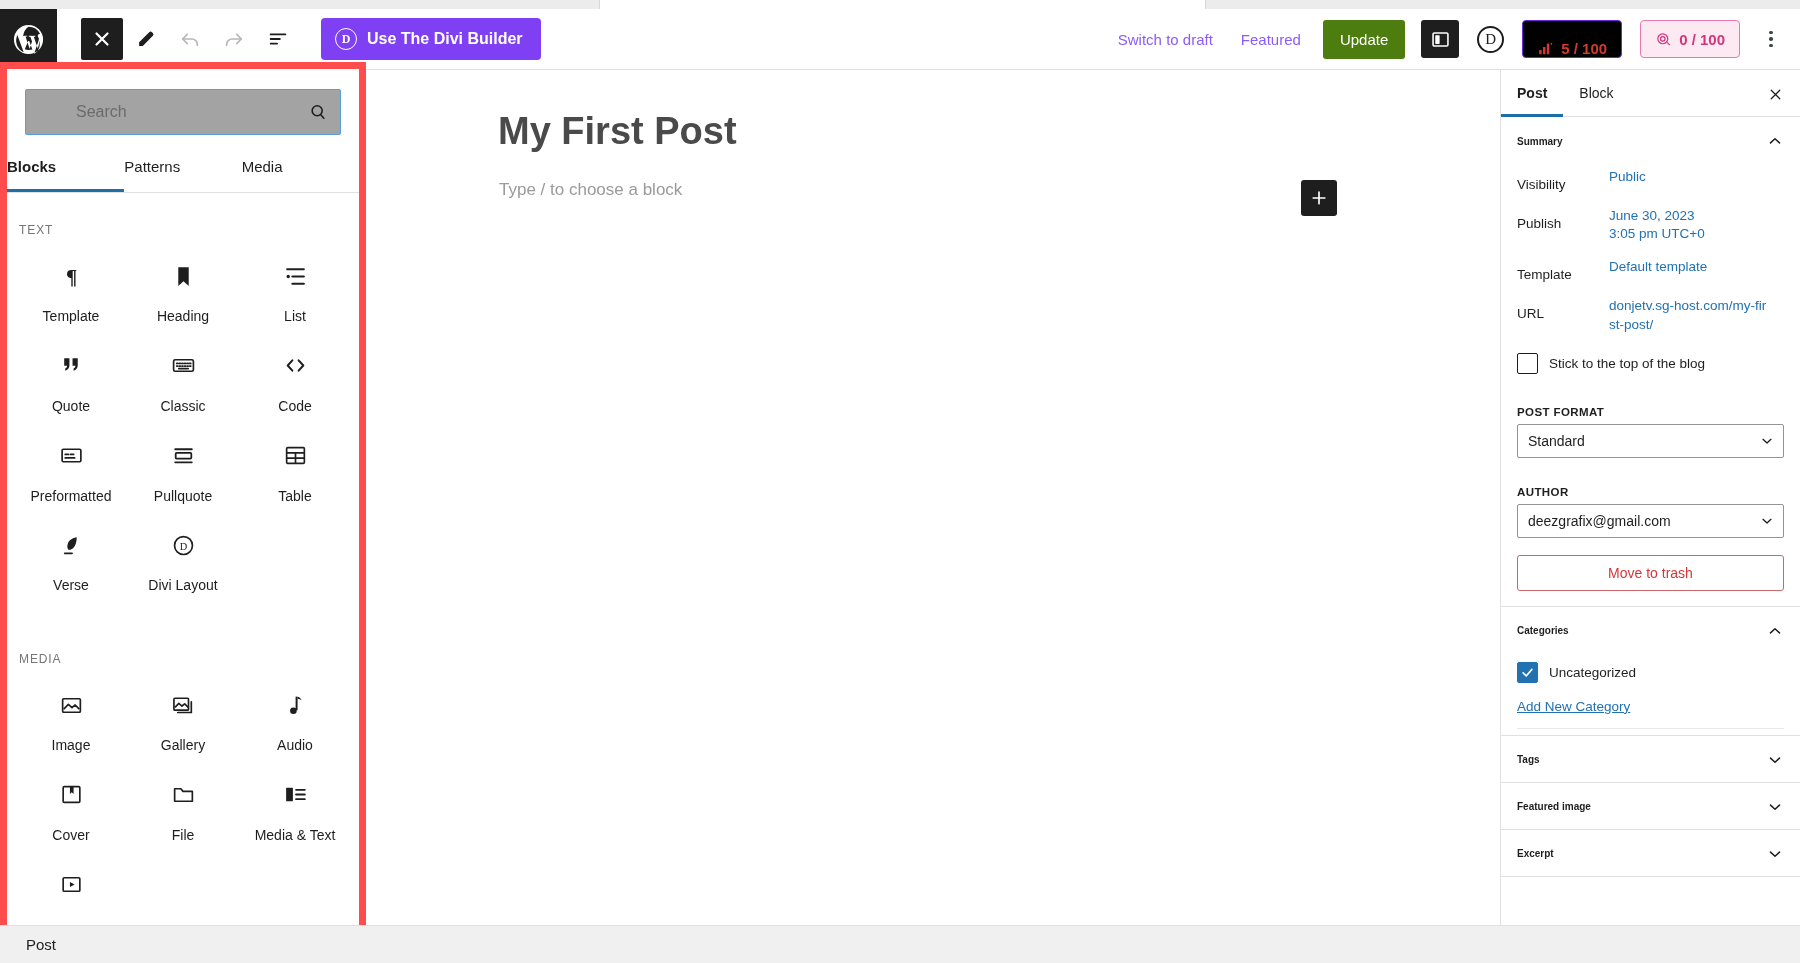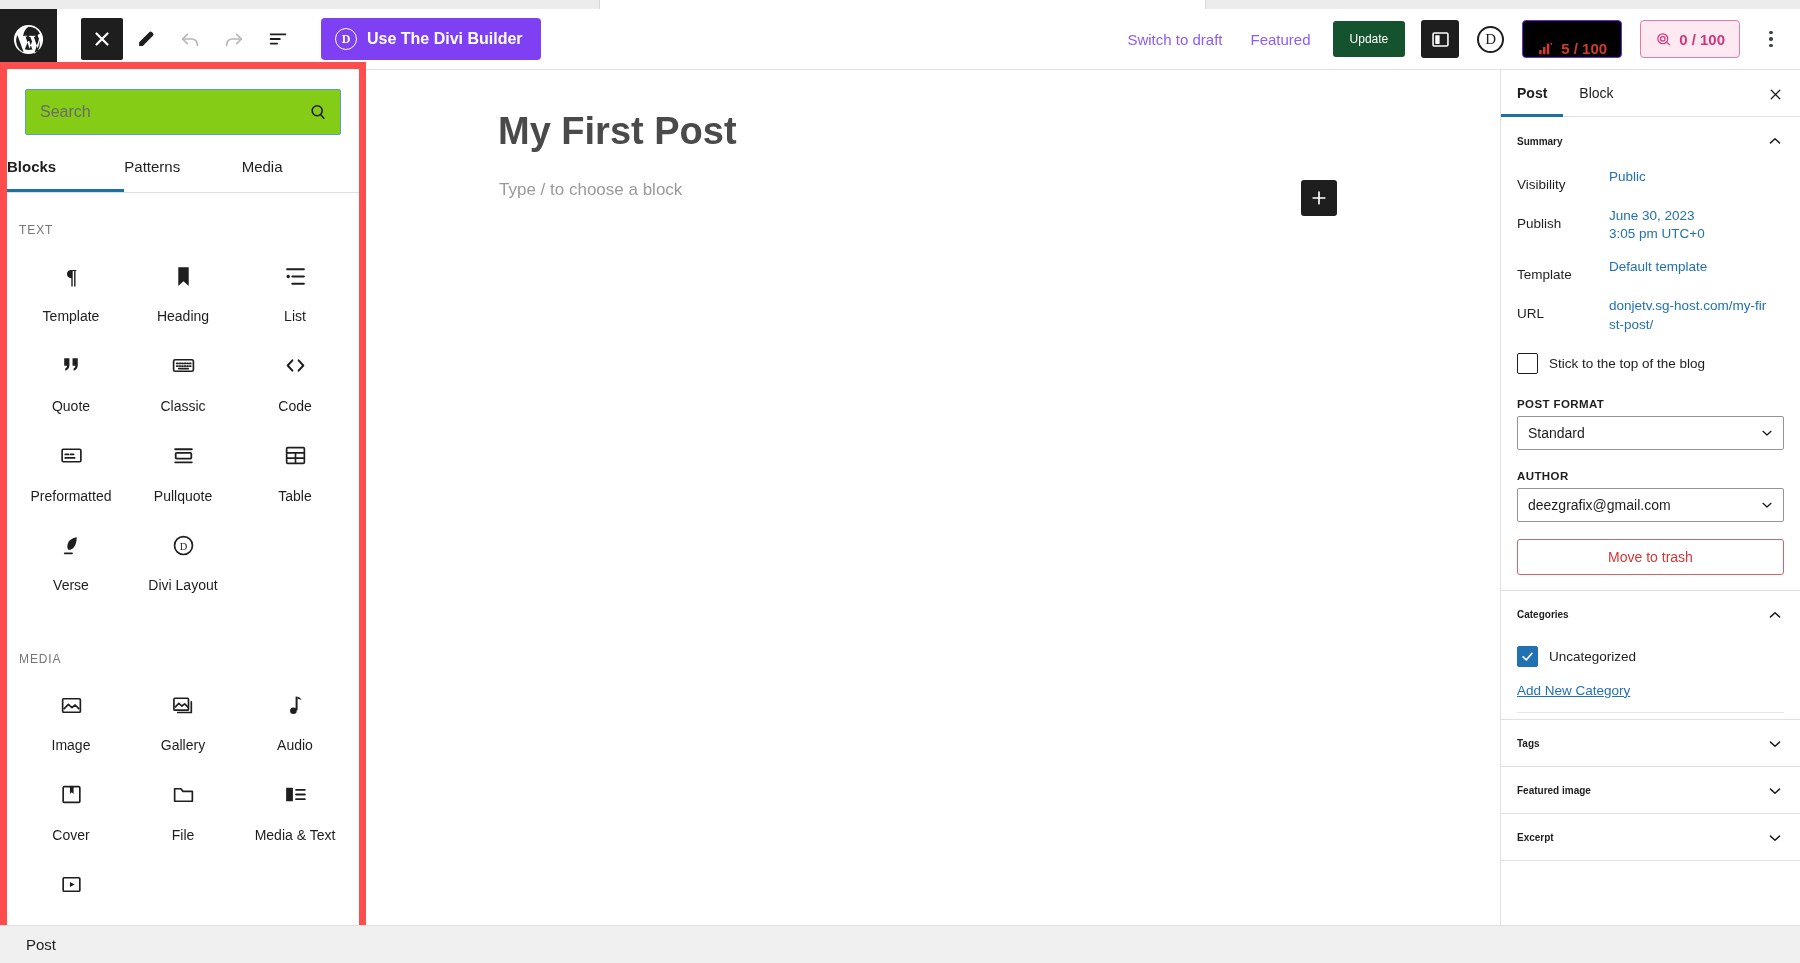--- a/index.html
+++ b/index.html
@@ -68,22 +68,22 @@
   .topbar-right {
     margin-left: auto; display: flex; align-items: center; gap: 0;
     padding-right: 14px;
   }
   .link-btn {
     background: none; border: none; color: #8b5cf6;
     font-size: 15px; cursor: pointer; padding: 10px 14px;
     white-space: nowrap;
   }
   .update-btn {
-    background: #14532d; color: #fff; border: none;
-    border-radius: 3px; font-size: 12px; font-weight: 500;
+    background: #4d7c0f; color: #fff; border: none;
+    border-radius: 3px; font-size: 15px; font-weight: 500;
     padding: 11px 17px; margin-left: 8px; cursor: pointer;
   }
   .sidebar-toggle {
     width: 38px; height: 38px; background: #1e1e1e; border-radius: 3px;
     margin-left: 16px; display: flex; align-items: center; justify-content: center;
     cursor: pointer;
   }
   .divi-round {
     width: 27px; height: 27px; border-radius: 50%; border: 2px solid #1e1e1e;
     margin-left: 18px; display: flex; align-items: center; justify-content: center;
@@ -115,21 +115,22 @@
   }
   .inserter-inner {
     position: absolute; inset: 0; background: #fff;
     overflow: hidden;
   }
   .search-wrap { padding: 20px 18px 0 18px; }
   .search-box {
     position: relative; height: 46px;
     border: 1.5px solid #5b9dd9; border-radius: 2px;
     display: flex; align-items: center;
-    background: #84cc16;
+    background: #a3a3a3;
+    padding-left: 36px;
   }
   .search-box input {
     border: none; outline: none; width: 100%;
     font-size: 16px; padding: 0 44px 0 14px;
     font-family: "Liberation Sans", sans-serif; color: #1e1e1e;
     background: transparent;
   }
   .search-box input::placeholder { color: #6b6b6b; }
   .search-box .mag {
     position: absolute; right: 12px; top: 50%; transform: translateY(-50%);
@@ -241,21 +242,21 @@
     border-radius: 2px; background: #fff; flex: 0 0 auto; cursor: pointer;
   }
   .cbx.checked {
     background: #2271b1; border-color: #2271b1;
     display: flex; align-items: center; justify-content: center;
   }
   .check-row .c-label { font-size: 13.5px; color: #1e1e1e; }
 
   .field-label {
     font-size: 11.5px; font-weight: 600; letter-spacing: .4px;
-    text-transform: uppercase; color: #1e1e1e; margin: 20px 0 6px;
+    text-transform: uppercase; color: #1e1e1e; margin: 28px 0 6px;
   }
   .select-box {
     position: relative; height: 34px; border: 1px solid #949494;
     border-radius: 2px; background: #fff; display: flex; align-items: center;
     padding: 0 30px 0 10px; font-size: 14px; color: #1e1e1e; cursor: pointer;
   }
   .select-box .sel-chev {
     position: absolute; right: 8px; top: 50%; transform: translateY(-50%);
     width: 16px; height: 16px; color: #1e1e1e;
   }

